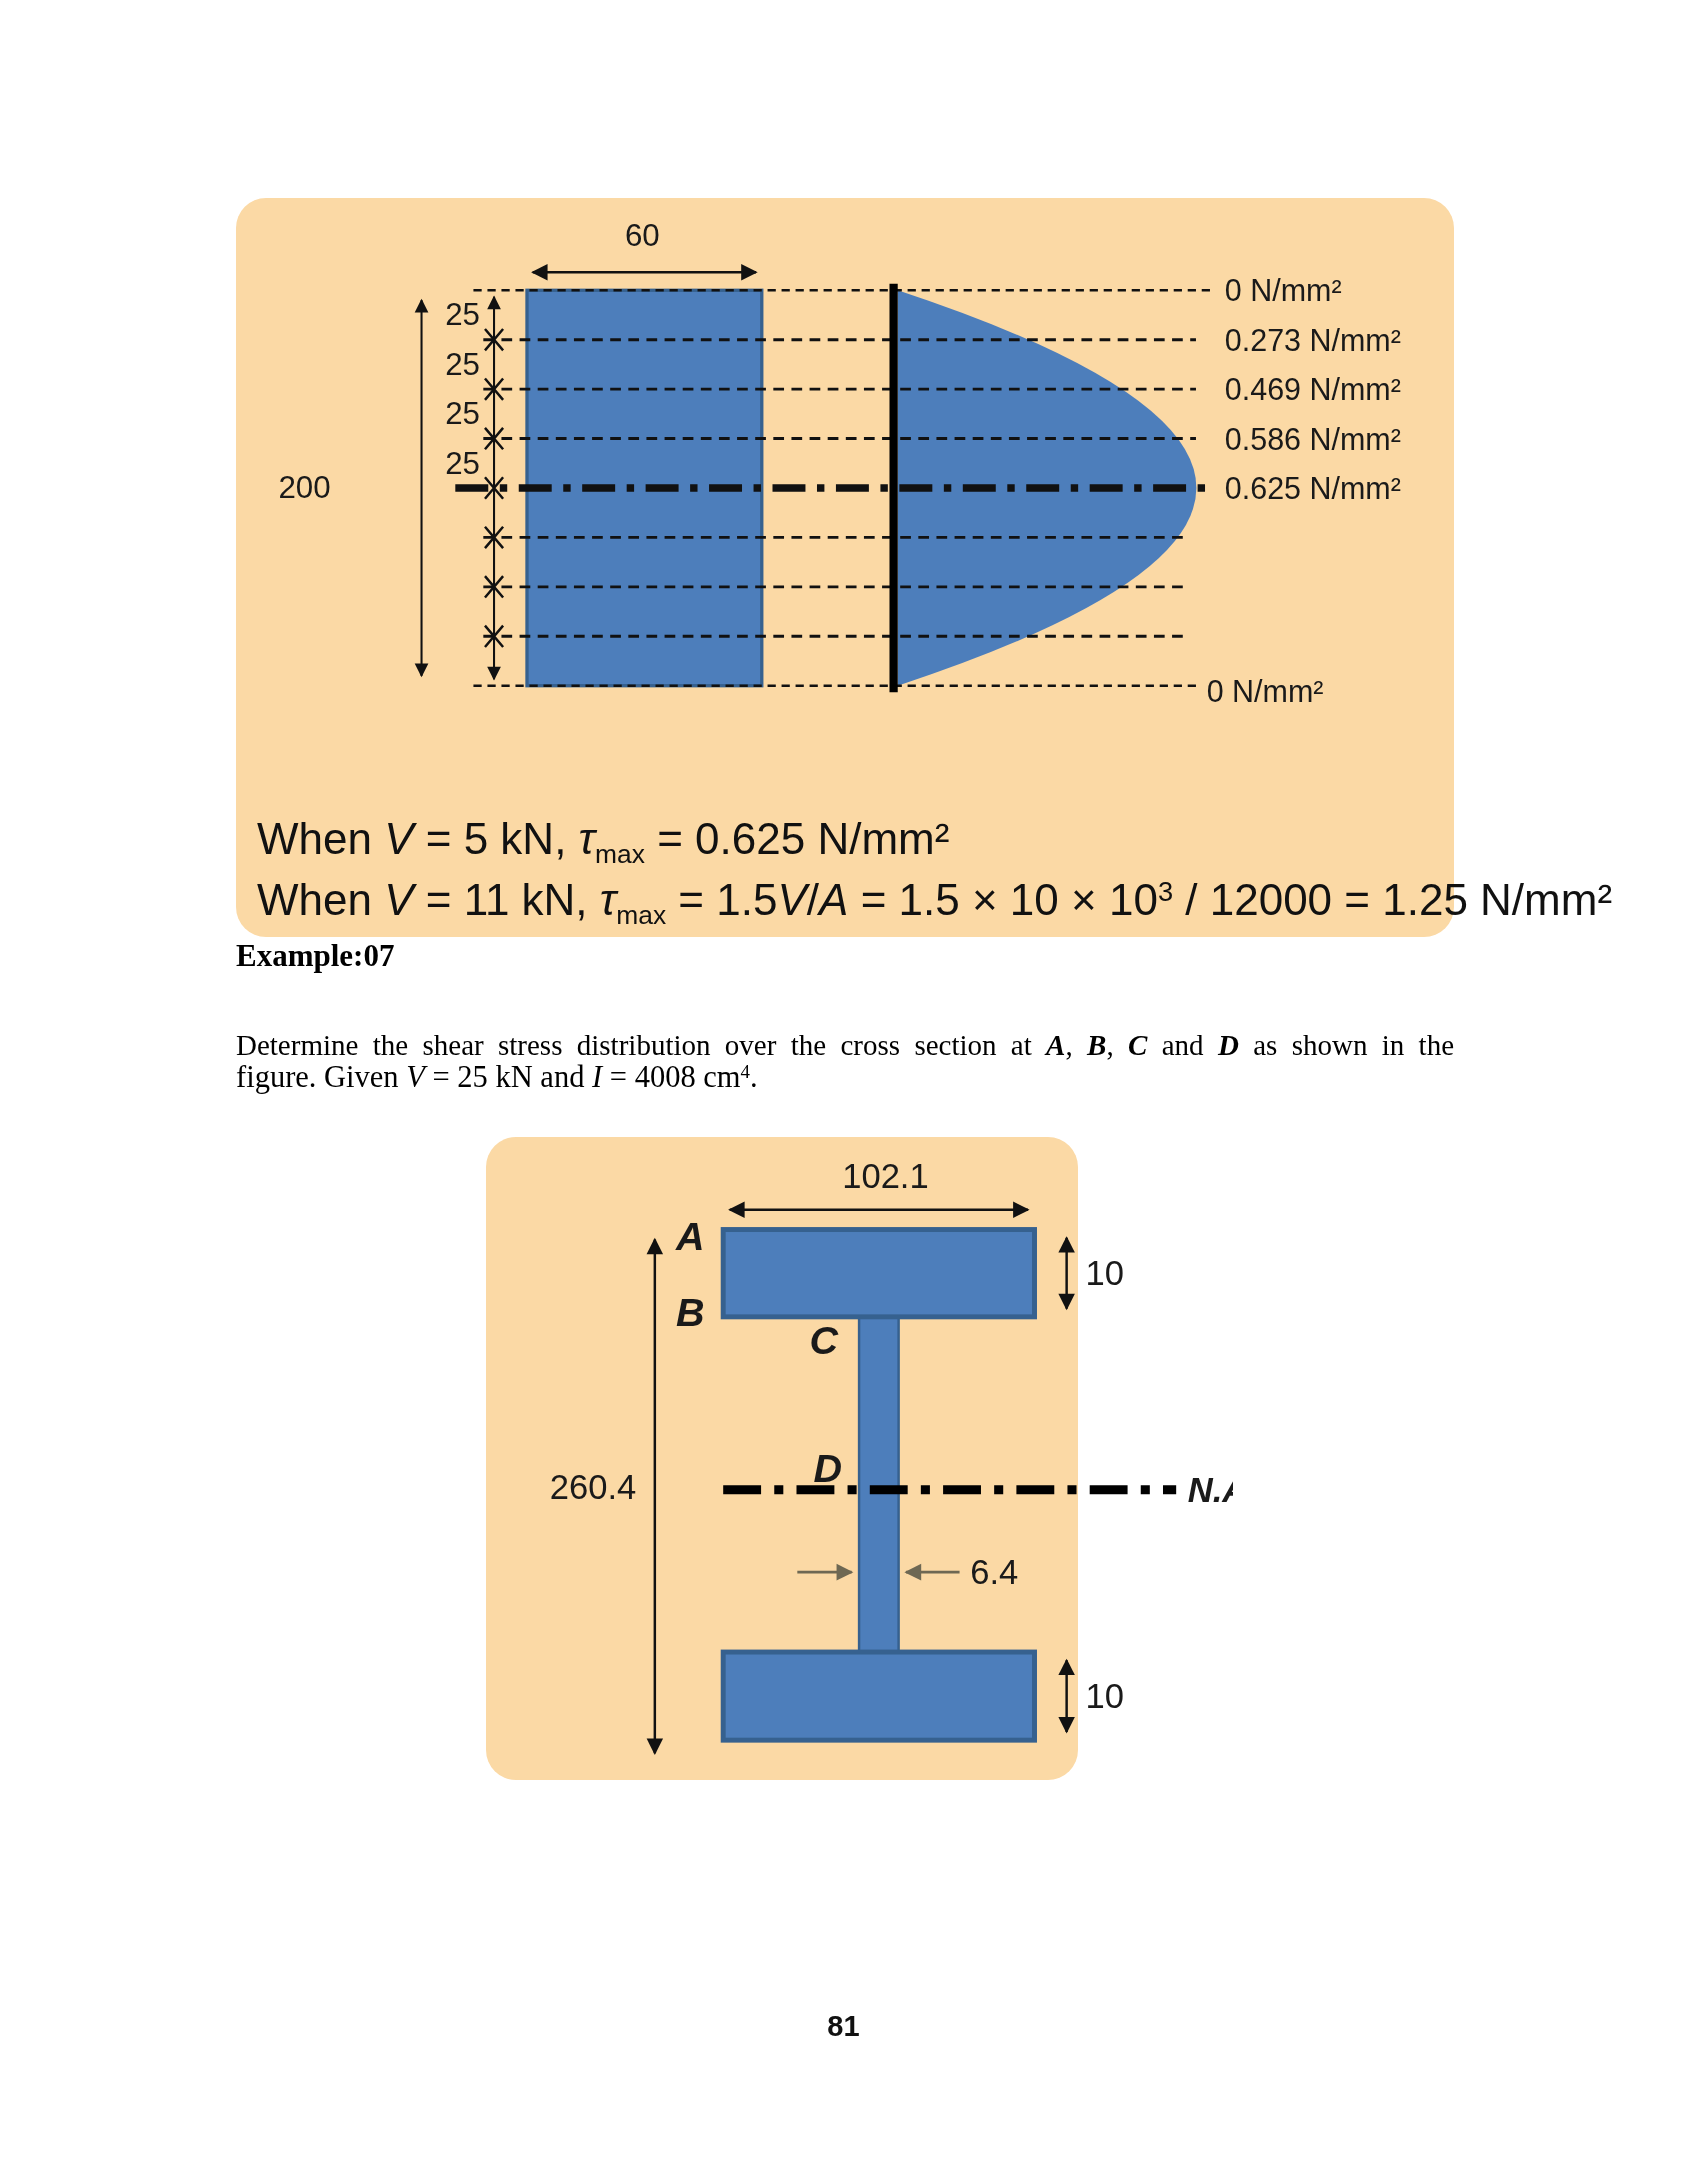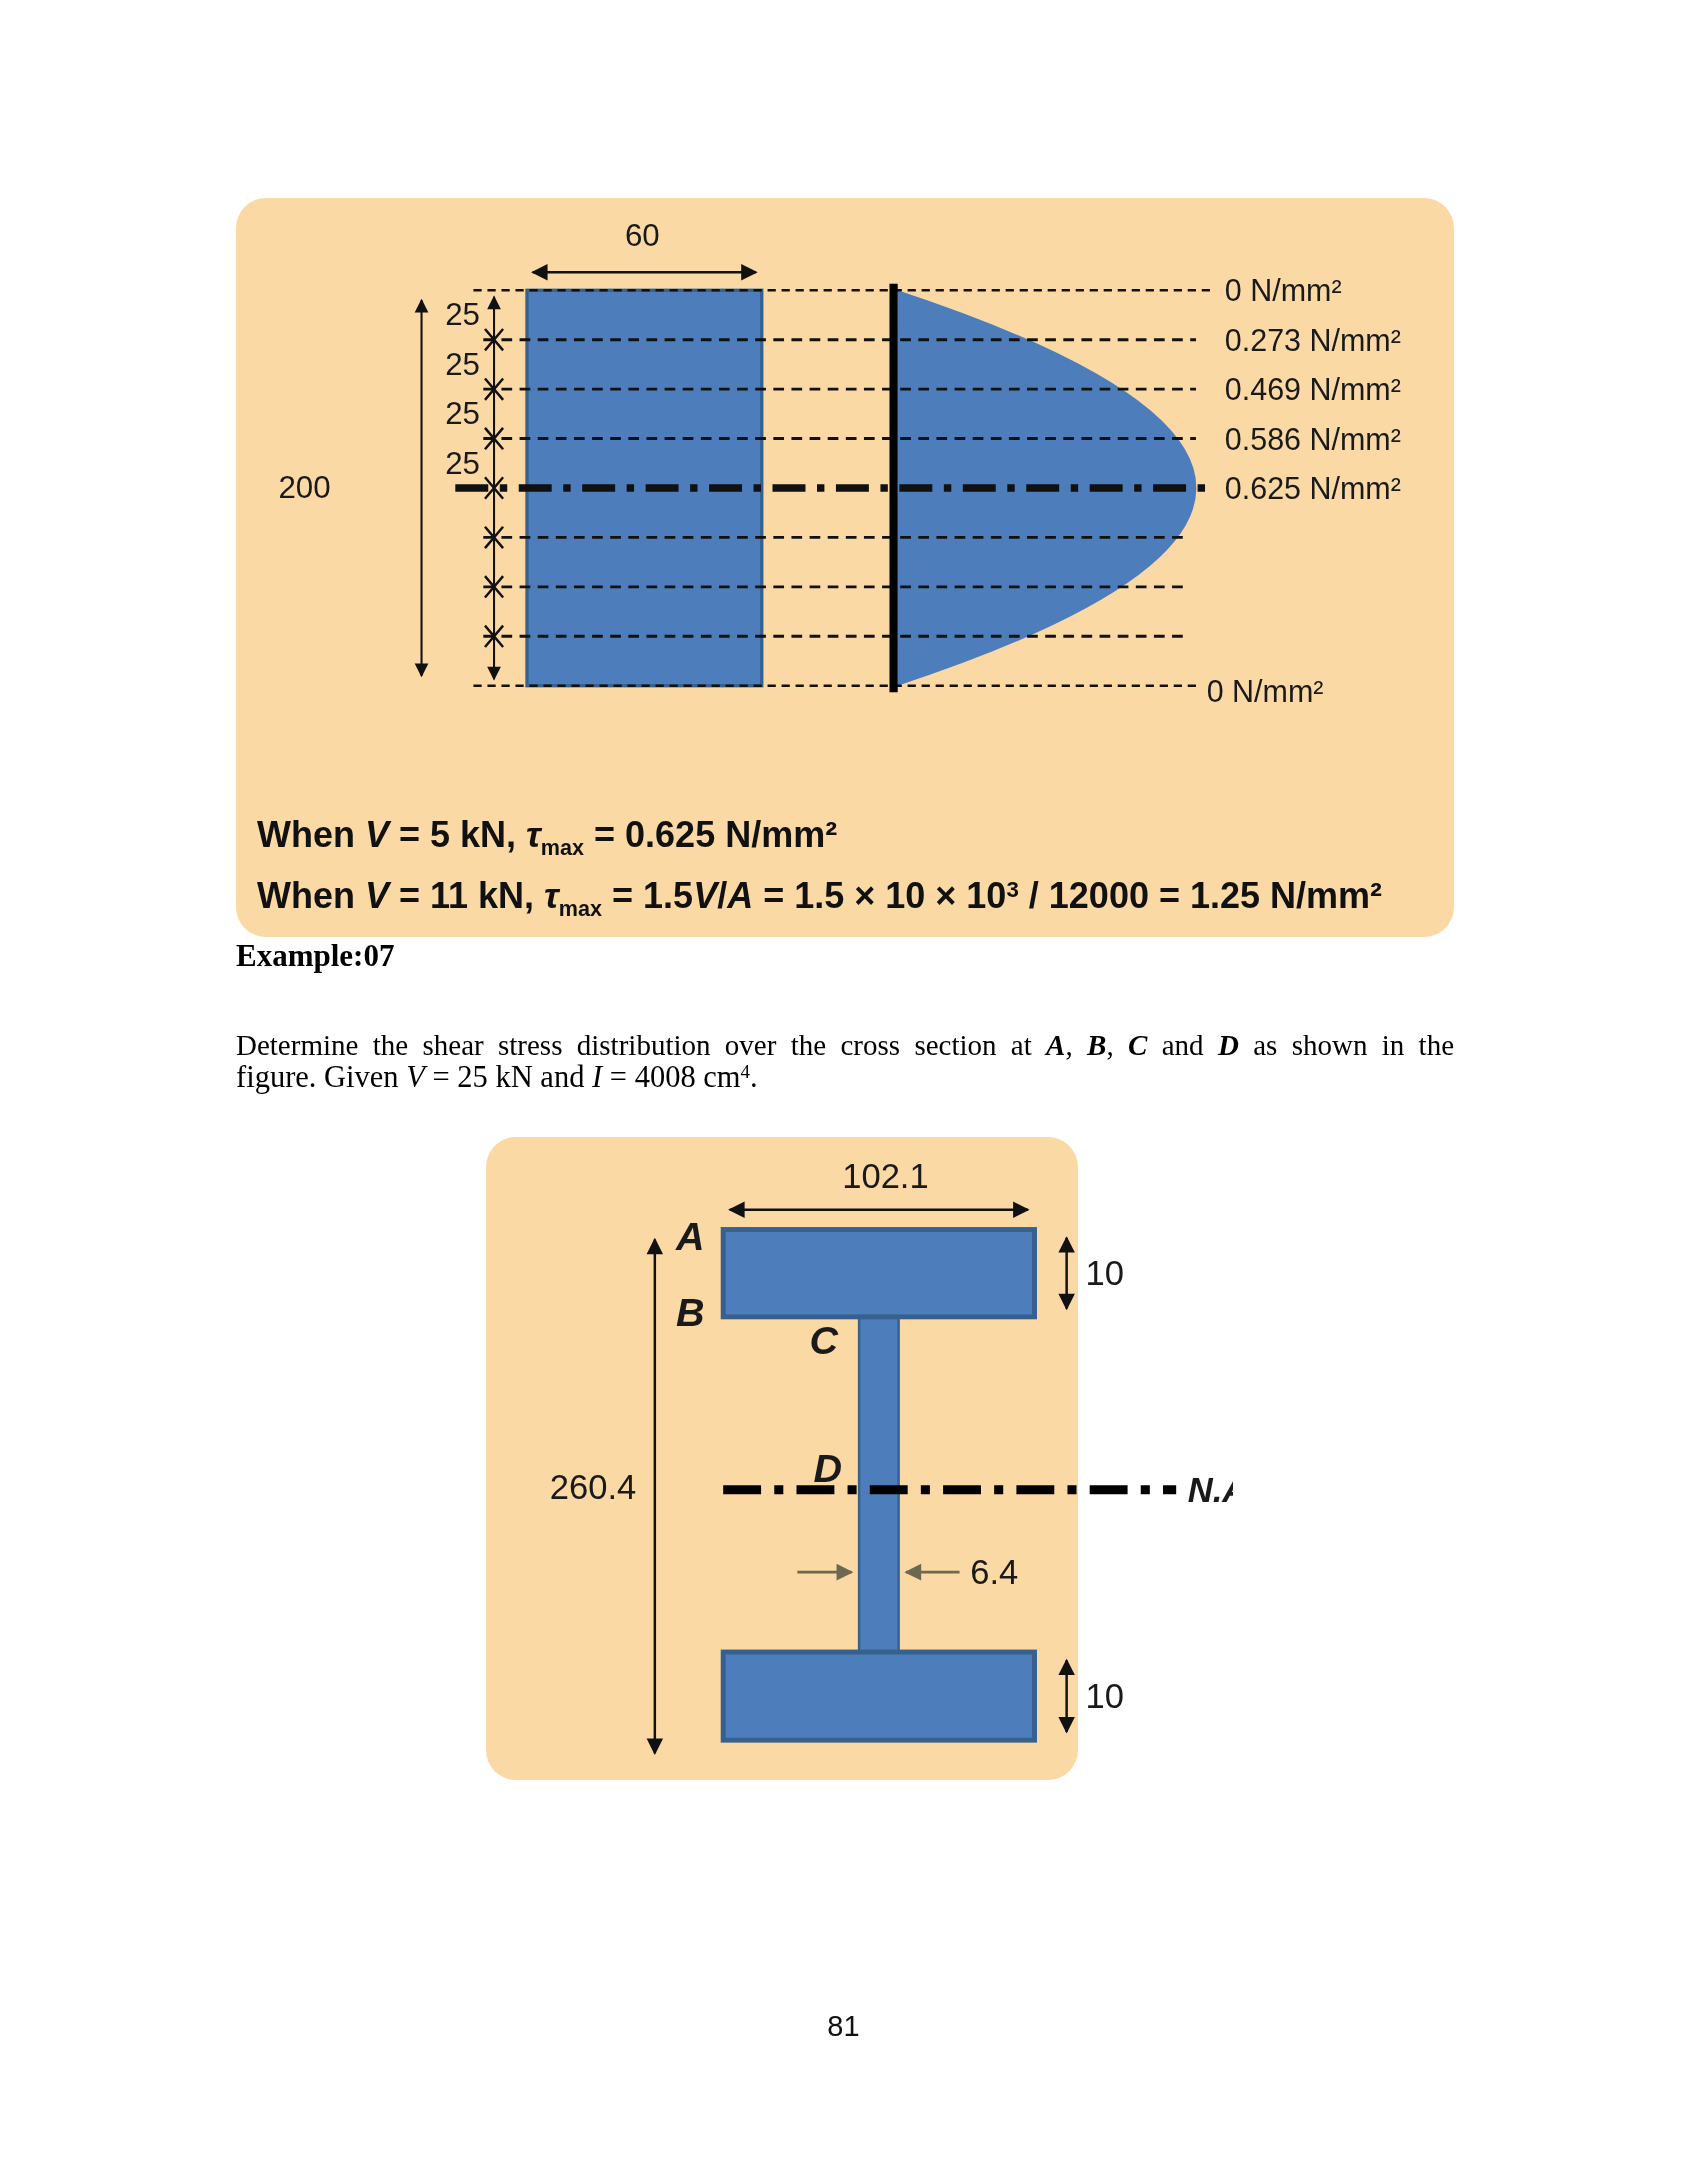--- a/index.html
+++ b/index.html
@@ -6,40 +6,39 @@
   body{
     width:1687px;height:2183px;background:#ffffff;position:relative;
     font-family:"Liberation Sans",sans-serif;
   }
   .panel{position:absolute;background:#fbd9a5;border-radius:30px;}
   #panel-top{left:236px;top:198px;width:1218px;height:739px;}
   #panel-bottom{left:486px;top:1137px;width:592px;height:643px;}
   .figsvg{position:absolute;left:0;top:0;display:block;}
   svg text{font-family:"Liberation Sans","DejaVu Sans",sans-serif;fill:#1a1a1a;}
   .eq{
-    position:absolute;font-size:36px;color:#111;white-space:nowrap;
+    position:absolute;font-size:44px;color:#111;white-space:nowrap;
     font-family:"Liberation Sans",sans-serif;
-    font-weight:bold;
   }
   #eq-line1{left:257px;top:814px;}
   #eq-line2{left:257px;top:875px;}
   .it{font-style:italic;}
   .bo{font-weight:bold;}
   .sb{font-size:0.6em;vertical-align:-0.35em;}
   .sp{font-size:0.62em;vertical-align:0.5em;}
   .serif{font-family:"Liberation Serif","DejaVu Serif",serif;color:#000;}
   #example-heading{position:absolute;left:236px;top:938px;font-size:31px;font-weight:bold;}
   #example-line1{
     position:absolute;left:236px;top:1017px;width:1218px;font-size:29px;
     text-align:justify;text-align-last:justify;margin-top:12px;
   }
   #example-line2{position:absolute;left:236px;top:1060px;font-size:30.5px;}
   #page-number{
     position:absolute;left:0;top:2010px;width:1687px;text-align:center;
-    font-size:29px;color:#111;
+    font-size:29px;color:#111;font-weight:bold;
   }
 </style>
 </head>
 <body>
 
 <section class="panel" id="panel-top">
   <svg class="figsvg" width="1218" height="739" viewBox="0 0 1478 897">
     <defs>
       <marker id="ar1" viewBox="0 0 12 12" refX="10" refY="6" markerWidth="8" markerHeight="8" orient="auto-start-reverse">
         <path d="M1,1 L11,6 L1,11 Z" fill="#111"></path>

